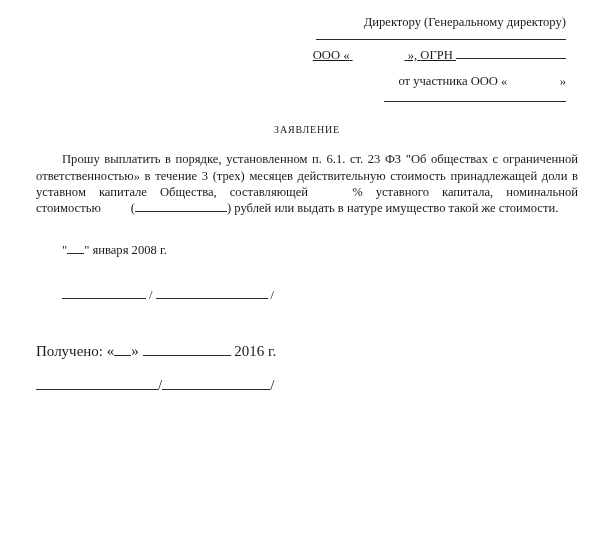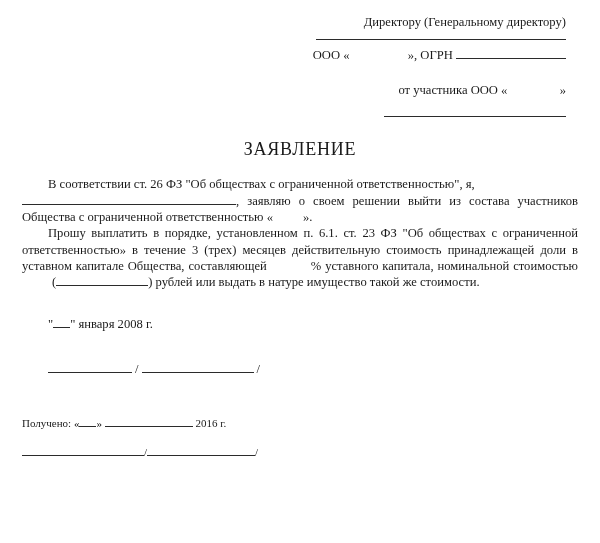--- a/index.html
+++ b/index.html
@@ -12,44 +12,45 @@
     background: #ffffff;
     font-family: "Liberation Serif", "DejaVu Serif", serif;
     color: #1a1a1a;
     overflow: hidden;
   }
   .page {
     position: relative;
     width: 600px;
     height: 492px;
     box-sizing: border-box;
-    padding: 10px 22px 0 22px;
+    padding: 10px 22px 0 36px;
   }
 
   
   .header-block {
     margin-top: 4px;
     font-size: 12.6px;
   }
   .hdr-line {
     display: block;
     text-align: right;
     white-space: nowrap;
     line-height: 1.28;
   }
   .hdr-line-1 { padding-right: 12px; margin-bottom: 9px; }
   .hdr-line-2 {
     text-align: right;
     padding-right: 12px;
-    margin-bottom: 19px;
+    margin-bottom: 10px;
+    text-decoration: underline;
   }
   .hdr-line-3 {
     text-align: right;
     padding-right: 12px;
-    margin-bottom: 18px;
+    margin-bottom: 12px;
   }
 
   .blank-ul {
     display: inline-block;
     border-bottom: 1px solid #2b2b2b;
     vertical-align: baseline;
   }
   .blank-gap {
     display: inline-block;
     vertical-align: baseline;
@@ -57,21 +58,21 @@
 
   .rule-right {
     border-bottom: 1px solid #2b2b2b;
     margin-left: auto;
     margin-right: 12px;
   }
 
   
   .doc-title {
     text-align: center;
-    font-size: 18px;
+    font-size: 10px;
     letter-spacing: 0.8px;
     margin-top: 22px;
     margin-bottom: 16px;
   }
 
   
   .body-block {
     font-size: 12.6px;
     line-height: 1.30;
     text-align: justify;
@@ -94,21 +95,21 @@
   .sig-row {
     font-size: 12.6px;
     margin-top: 30px;
     padding-left: 26px;
     white-space: nowrap;
   }
   .sig-row .slash { padding: 0 3px; }
 
   
   .footer-block {
-    font-size: 11px;
+    font-size: 15px;
     margin-top: 40px;
   }
   .footer-line { margin-bottom: 17px; white-space: nowrap; }
   .footer-sig {
     margin-top: 9px;
     white-space: nowrap;
   }
 </style>
 </head>
 <body>
@@ -135,21 +136,20 @@
       <span>»</span>
     </div>
 
     <div class="rule-right" style="width:182px;height:0;"></div>
   </div>
 
   <div class="doc-title">ЗАЯВЛЕНИЕ</div>
 
   <div class="body-block">
 
-    <p class="para"><span>В соответствии ст. 26 ФЗ "Об обществах с ограниченной ответственностью", я,</span><br><span class="blank-ul" style="width:214px;"></span><span>, заявляю о своем решении выйти из состава участников Общества с ограниченной ответственностью «</span><span class="blank-gap" style="width:30px;"></span><span>».</span></p>
 
 
     <p class="para"><span>Прошу выплатить в порядке, установленном п. 6.1. ст. 23 ФЗ "Об обществах с ограниченной ответственностью» в течение 3 (трех) месяцев действительную стоимость принадлежащей доли в уставном капитале Общества, составляющей</span><span class="blank-gap" style="width:44px;"></span><span>% уставного капитала, номинальной стоимостью</span><span class="blank-gap" style="width:30px;"></span><span>(</span><span class="blank-ul" style="width:92px;"></span><span>) рублей или выдать в натуре имущество такой же стоимости.</span></p>
   </div>
 
   <div class="date-line">
     <span>"</span><span class="blank-ul" style="width:17px;"></span><span>"</span>
     <span>января 2008 г.</span>
   </div>
 

